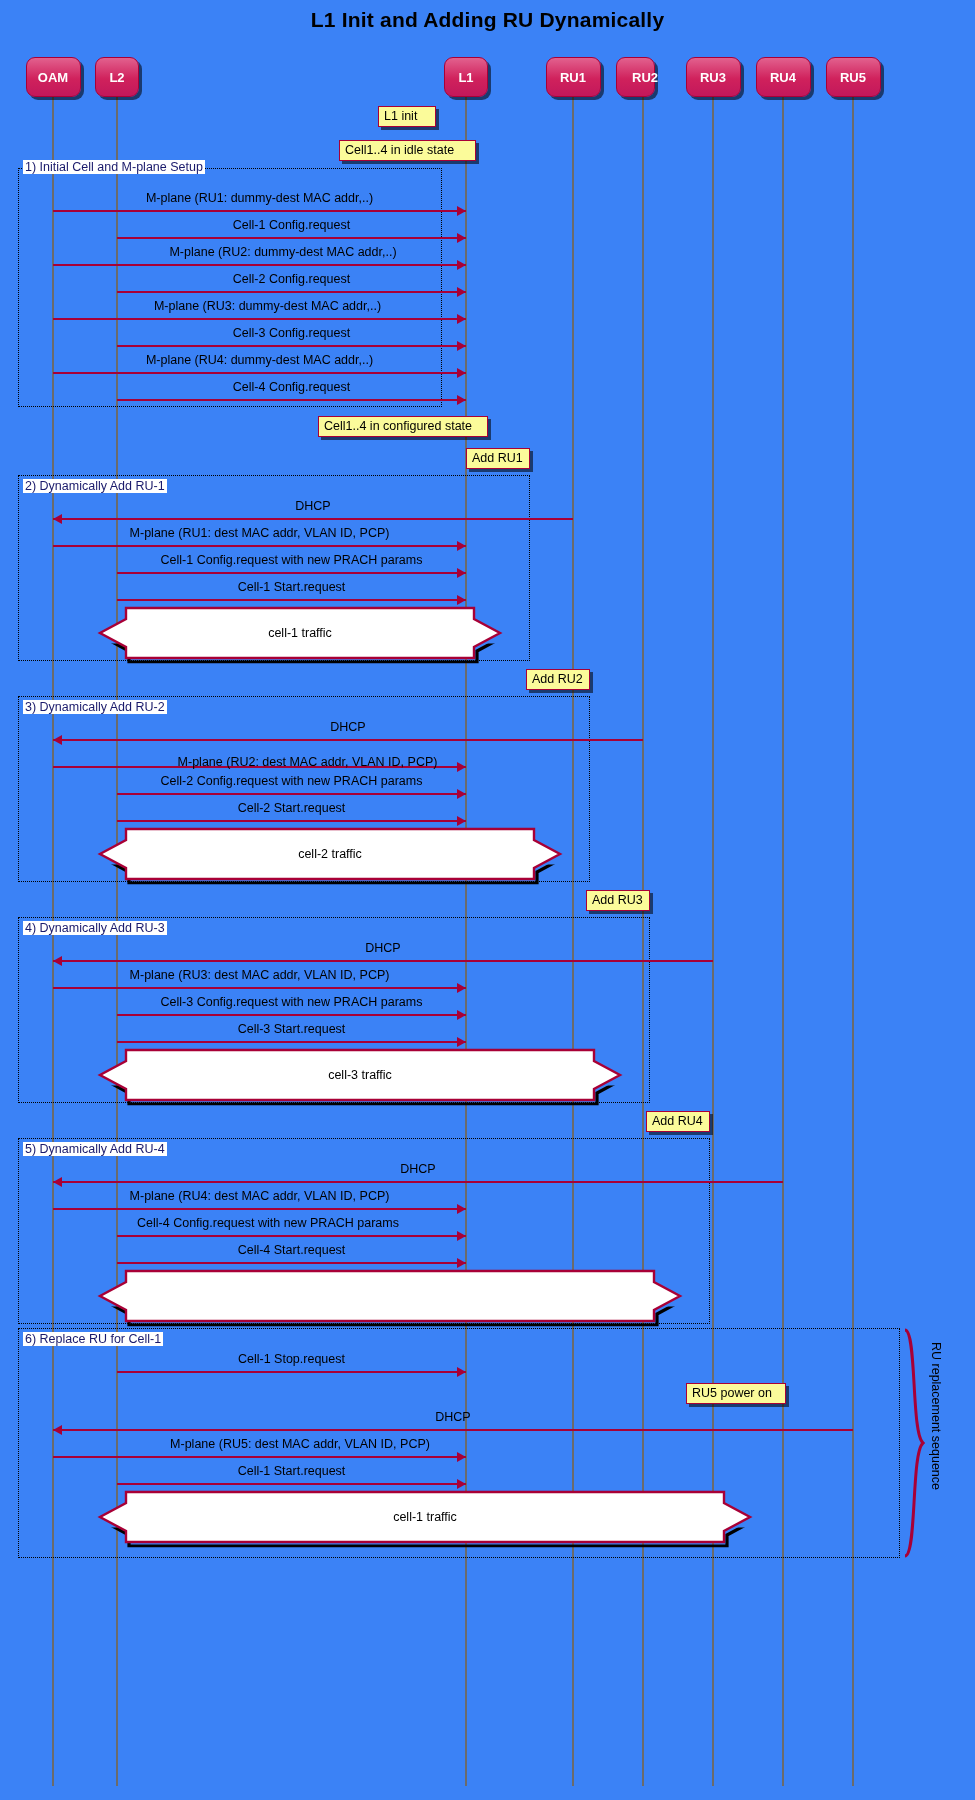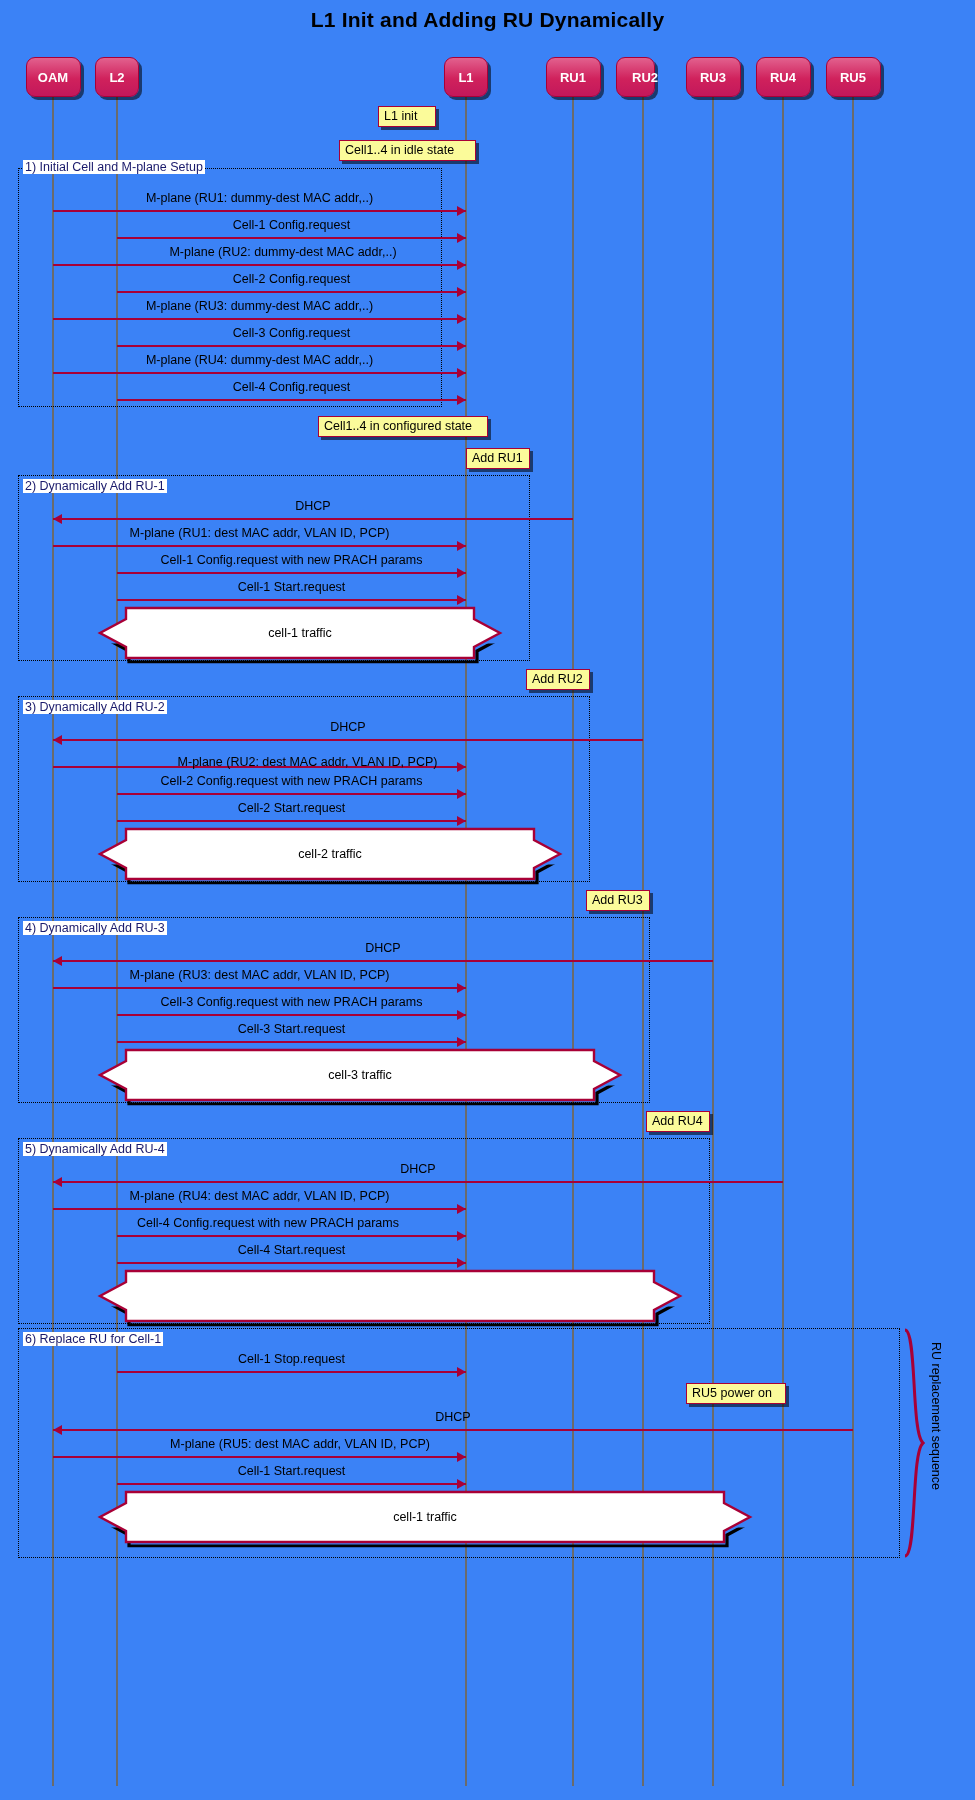--- a/index.html
+++ b/index.html
@@ -106,21 +106,21 @@
       <div class="arrowhead ah-right" style="top: 233px; left: 457px;"></div>
       <div class="msg-label" style="left: 117px; width: 349px; top: 218px;">Cell-1 Config.request</div>
       <div class="msg" style="left: 53px; top: 264px; width: 413px;"></div>
       <div class="arrowhead ah-right" style="top: 260px; left: 457px;"></div>
       <div class="msg-label" style="left: 53px; width: 440px; top: 245px; margin-left: 10px;">M-plane (RU2: dummy-dest MAC addr,..)</div>
       <div class="msg" style="left: 117px; top: 291px; width: 349px;"></div>
       <div class="arrowhead ah-right" style="top: 287px; left: 457px;"></div>
       <div class="msg-label" style="left: 117px; width: 349px; top: 272px;">Cell-2 Config.request</div>
       <div class="msg" style="left: 53px; top: 318px; width: 413px;"></div>
       <div class="arrowhead ah-right" style="top: 314px; left: 457px;"></div>
-      <div class="msg-label" style="left: 53px; width: 413px; top: 299px;">M-plane (RU3: dummy-dest MAC addr,..)</div>
+      <div class="msg-label" style="left: 53px; width: 413px; top: 299px; padding-left: 8px;">M-plane (RU3: dummy-dest MAC addr,..)</div>
       <div class="msg" style="left: 117px; top: 345px; width: 349px;"></div>
       <div class="arrowhead ah-right" style="top: 341px; left: 457px;"></div>
       <div class="msg-label" style="left: 117px; width: 349px; top: 326px;">Cell-3 Config.request</div>
       <div class="msg" style="left: 53px; top: 372px; width: 413px;"></div>
       <div class="arrowhead ah-right" style="top: 368px; left: 457px;"></div>
       <div class="msg-label" style="left: 53px; width: 413px; top: 353px;">M-plane (RU4: dummy-dest MAC addr,..)</div>
       <div class="msg" style="left: 117px; top: 399px; width: 349px;"></div>
       <div class="arrowhead ah-right" style="top: 395px; left: 457px;"></div>
       <div class="msg-label" style="left: 117px; width: 349px; top: 380px;">Cell-4 Config.request</div>
       <div class="msg" style="left: 53px; top: 518px; width: 520px;"></div>

